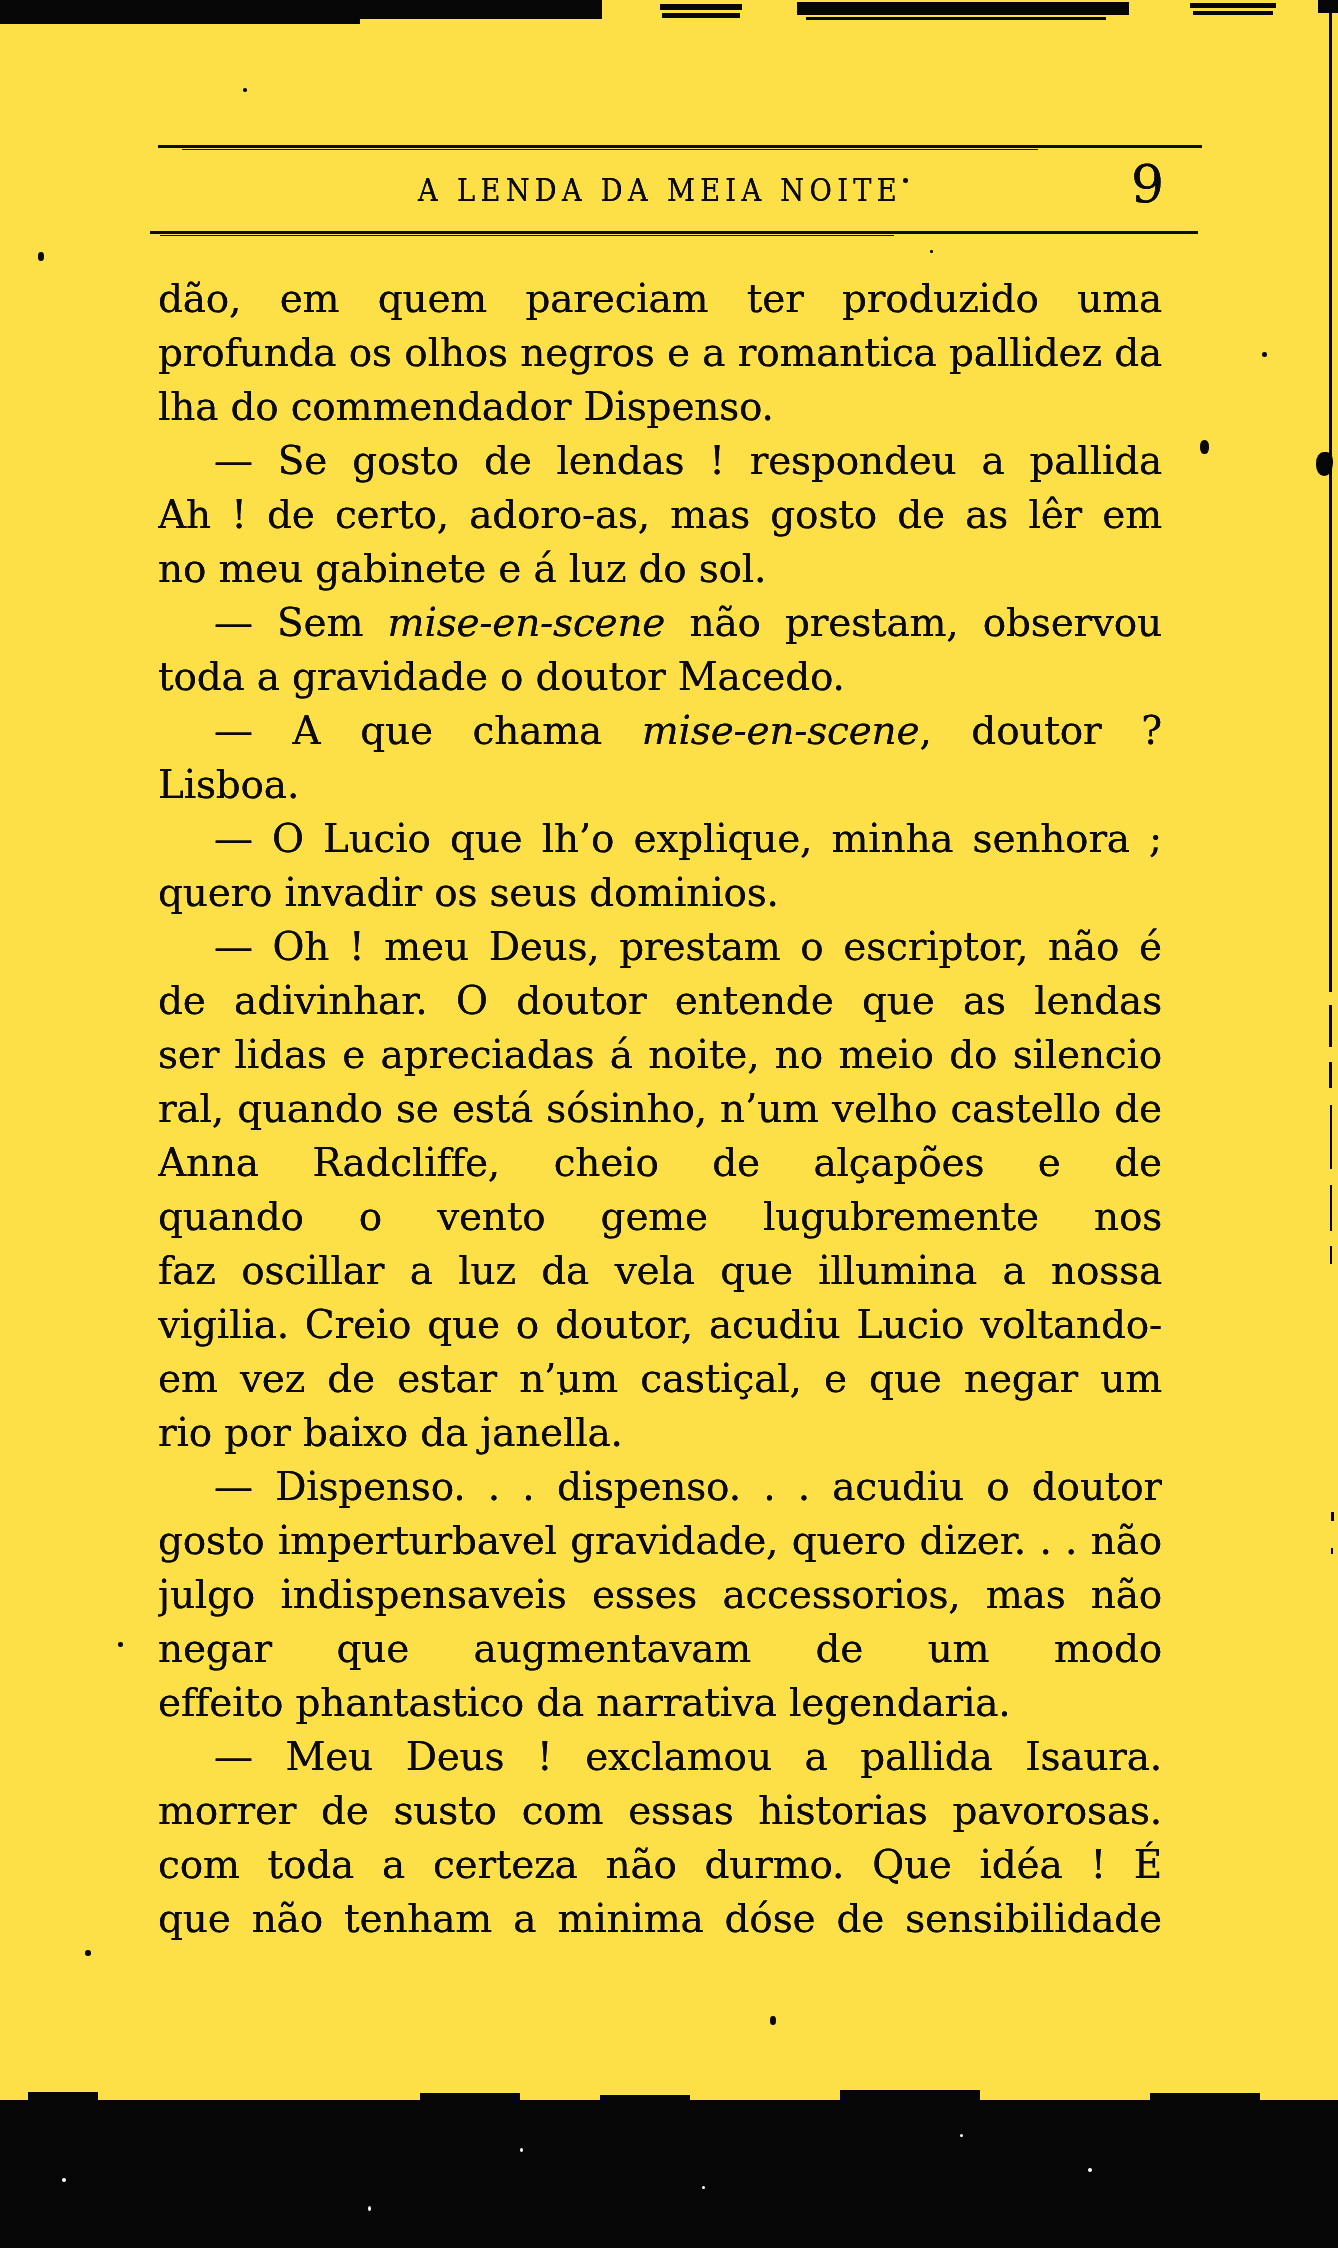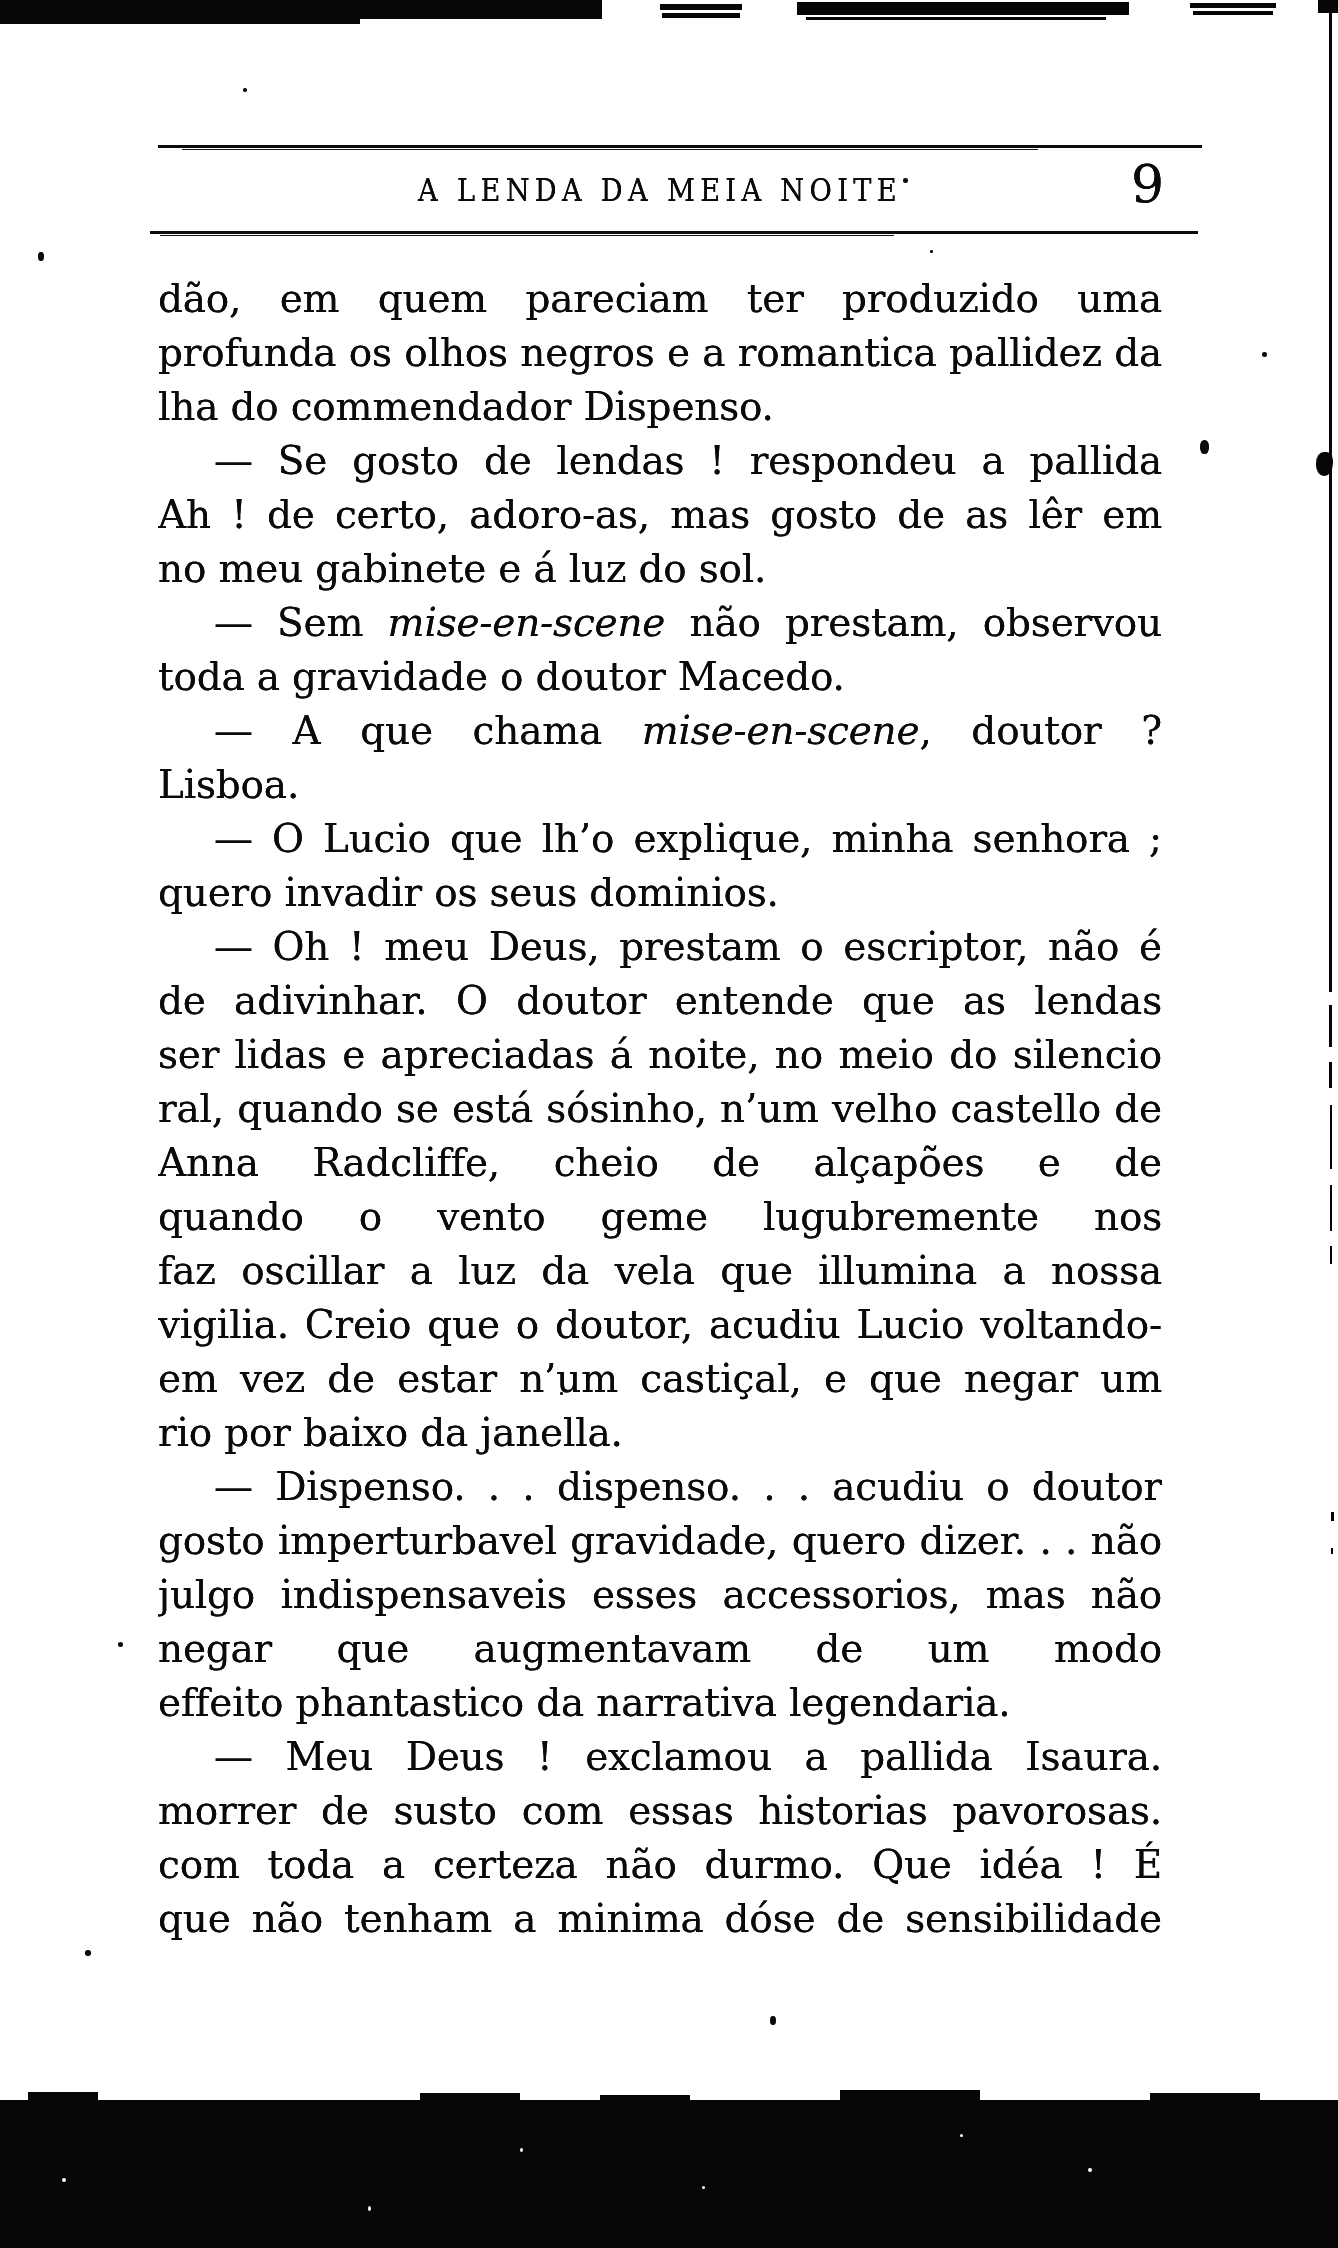--- a/index.html
+++ b/index.html
@@ -1,18 +1,18 @@
 <!DOCTYPE html>
 <html><head>
 <meta charset="utf-8">
 <title>A Lenda da Meia Noite — p. 9</title>
 <style>
   html,body{margin:0;padding:0;background:#e8e8e8;}
   .page{
-    position:relative;width:1338px;height:2248px;background:#ffffff;
+    position:relative;width:1338px;height:2248px;background:#fde047;
     font-family:"DejaVu Serif","Liberation Serif",serif;color:#0a0a0a;
     overflow:hidden;
   }
   
   .rule{position:absolute;background:#0c0c0c;}
   .rule-top{left:158px;top:145px;width:1044px;height:3px;}
   .rule-top::after{content:"";position:absolute;left:24px;top:4px;width:82%;height:1px;background:#141414;}
   .rule-bottom{left:150px;top:231px;width:1048px;height:3px;}
   .rule-bottom::after{content:"";position:absolute;left:10px;top:4px;width:70%;height:1px;background:#141414;}
   .title{

